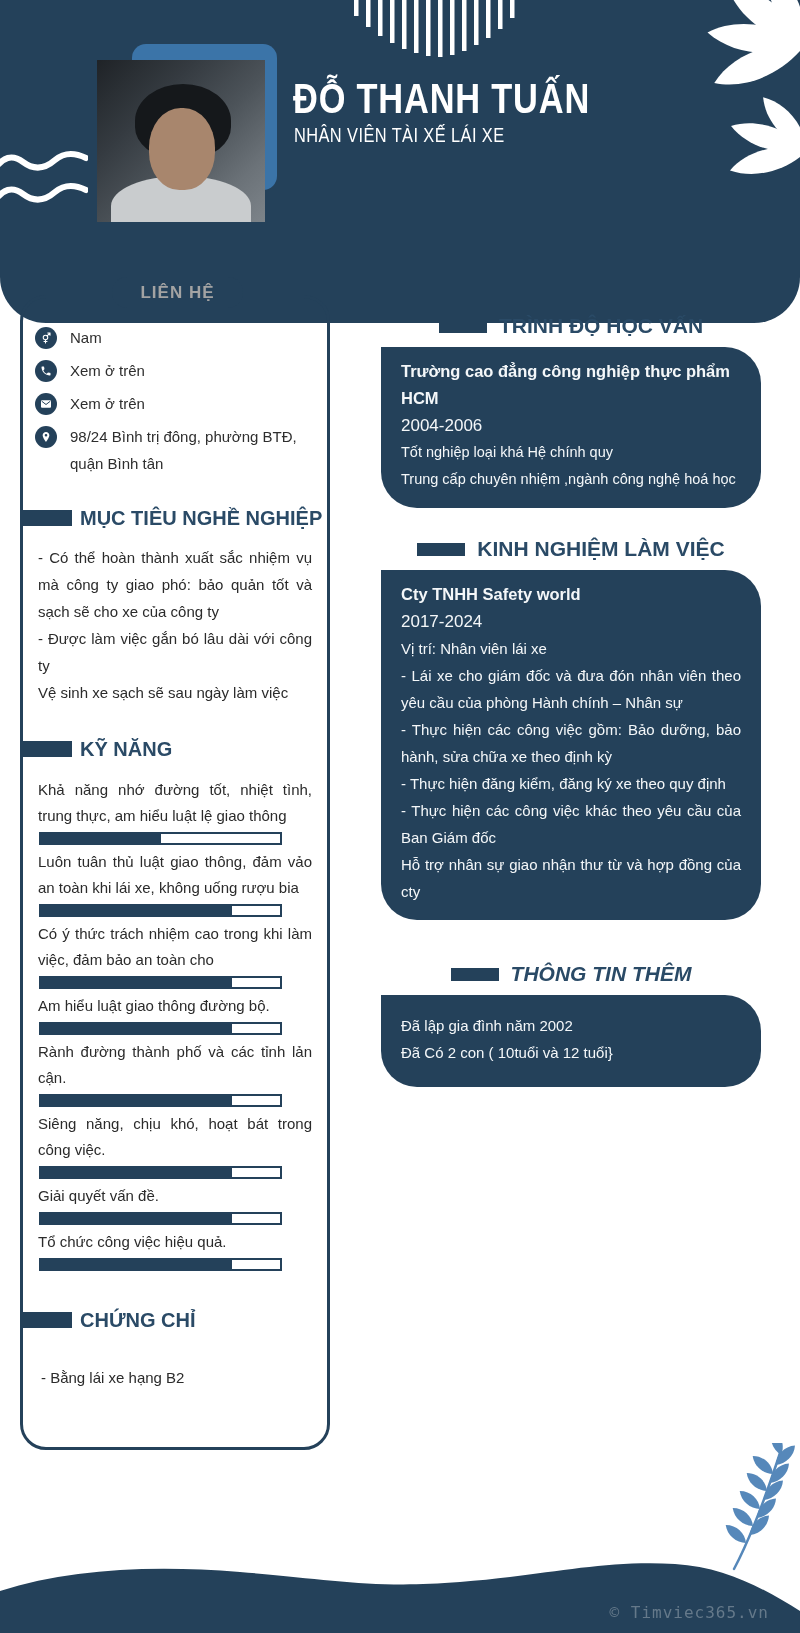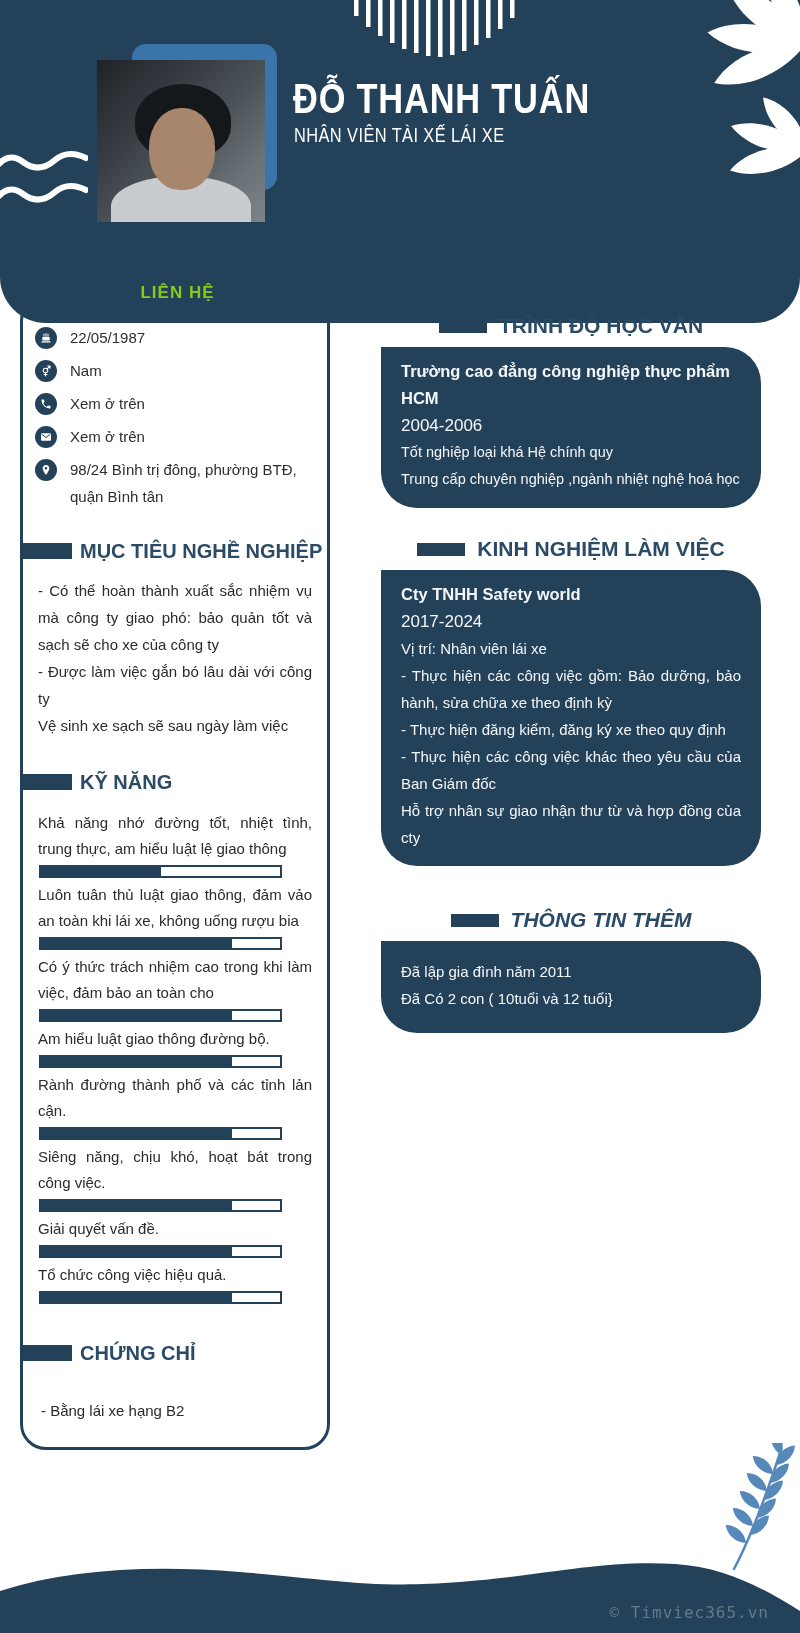--- a/index.html
+++ b/index.html
@@ -38,21 +38,21 @@
   .palm { position:absolute; right:0; top:0; }
   .waves { position:absolute; left:0; top:146px; }
 
   
   .left-col {
     position:absolute; left:20px; top:295px; width:310px; height:1155px;
     border:3px solid #24415a; border-radius:26px; padding:24px 12px 0 12px;
   }
   .contact-pill {
     position:absolute; left:112px; top:277px; width:131px; height:31px;
-    background:#24415a; border-radius:15px; color:#84cc16; font-size:17px; font-weight:bold;
+    background:#24415a; border-radius:15px; color:#a3a3a3; font-size:17px; font-weight:bold;
     display:flex; align-items:center; justify-content:center; letter-spacing:1px; z-index:5;text-align:center;
   }
   .contact-list { margin-top:2px; }
   .contact-item { display:flex; gap:13px; margin-bottom:6px; font-size:15px; line-height:27px; color:#2e2e2e; }
   .ci-icon {
     flex:0 0 22px; width:22px; height:22px; border-radius:50%; background:#24415a;
     display:flex; align-items:center; justify-content:center; margin-top:3px;
   }
   .side-heading {
     position:relative; margin-left:45px; font-size:20px; font-weight:bold; color:#2a4a66; white-space:nowrap;
@@ -164,32 +164,20 @@
   <div class="subtitle">NHÂN VIÊN TÀI XẾ LÁI XE</div>
 </div>
 
 <div class="contact-pill">LIÊN HỆ</div>
 
 <div class="left-col">
 
   <div class="contact-list">
     <div class="contact-item">
       <span class="ci-icon">
-        <svg width="12" height="12" viewBox="0 0 24 24" fill="#ffffff">
-          <rect x="7" y="3.5" width="2" height="6"></rect>
-            <rect x="11" y="2.5" width="2" height="7"></rect>
-            <rect x="15" y="3.5" width="2" height="6"></rect>
-          <rect x="4.5" y="10" width="15" height="7" rx="1.5"></rect>
-            <rect x="3" y="18.5" width="18" height="2.5"></rect>
-        </svg>
-      </span>
-      <span>22/05/1987</span>
-    </div>
-    <div class="contact-item">
-      <span class="ci-icon">
         <svg width="12" height="12" viewBox="0 0 24 24" fill="none" stroke="#ffffff" stroke-width="2.2" stroke-linecap="round">
           <circle cx="11" cy="11" r="4.5"></circle>
           <path d="M11 15.5 V 22 M8 19 H 14 M14.3 7.7 L 20 2 M20 2 H 15.5 M20 2 V 6.5"></path>
         </svg>
       </span>
       <span>Nam</span>
     </div>
     <div class="contact-item">
       <span class="ci-icon">
         <svg width="12" height="12" viewBox="0 0 24 24" fill="#ffffff">
@@ -298,49 +286,50 @@
   <div class="right-heading heading-edu">
     <span class="hbar"></span>
     <span>TRÌNH ĐỘ HỌC VẤN</span>
   </div>
   <div class="card">
     <div class="card-title">Trường cao đẳng công nghiệp thực phẩm HCM</div>
     <div class="card-period">2004-2006</div>
     <div>
 
     <p class="edu-detail">Tốt nghiệp loại khá Hệ chính quy</p>
-        <p class="edu-detail">Trung cấp chuyên nghiệp ,ngành nhiệt nghệ hoá học</p>
+        <p class="edu-detail">Trung cấp chuyên nhiệm ,ngành công nghệ hoá học</p>
       </div>
   </div>
 
   <div class="right-heading heading-exp">
     <span class="hbar"></span>
     <span>KINH NGHIỆM LÀM VIỆC</span>
   </div>
   <div class="card">
     <div class="card-title">Cty TNHH Safety world</div>
     <div class="card-period">2017-2024</div>
     <div>
 
     <p>Vị trí: Nhân viên lái xe</p>
+        <p>- Lái xe cho giám đốc và đưa đón nhân viên theo yêu cầu của phòng Hành chính – Nhân sự</p>
         <p>- Thực hiện các công việc gồm: Bảo dưỡng, bảo hành, sửa chữa xe theo định kỳ</p>
         <p>- Thực hiện đăng kiểm, đăng ký xe theo quy định</p>
         <p>- Thực hiện các công việc khác theo yêu cầu của Ban Giám đốc</p>
         <p>Hỗ trợ nhân sự giao nhận thư từ và hợp đồng của cty</p>
       </div>
   </div>
 
   <div class="right-heading heading-info">
     <span class="hbar"></span>
     <span>THÔNG TIN THÊM</span>
   </div>
   <div class="card info-card">
     <div>
 
-    <p>Đã lập gia đình năm 2011</p>
+    <p>Đã lập gia đình năm 2002</p>
         <p>Đã Có 2 con ( 10tuổi và 12 tuổi}</p>
       </div>
   </div>
 </div>
 
 <svg class="wheat" width="95" height="128" viewBox="0 0 95 128">
   <defs>
     <path id="wl" d="M0 0 C -7 -7 -9 -18 -3 -27 C 5 -20 6 -8 0 0 Z"></path>
   </defs>
   <path d="M34 126 C 50 96 63 62 80 10" fill="none" stroke="#5688ba" stroke-width="2.5" stroke-linecap="round"></path>

